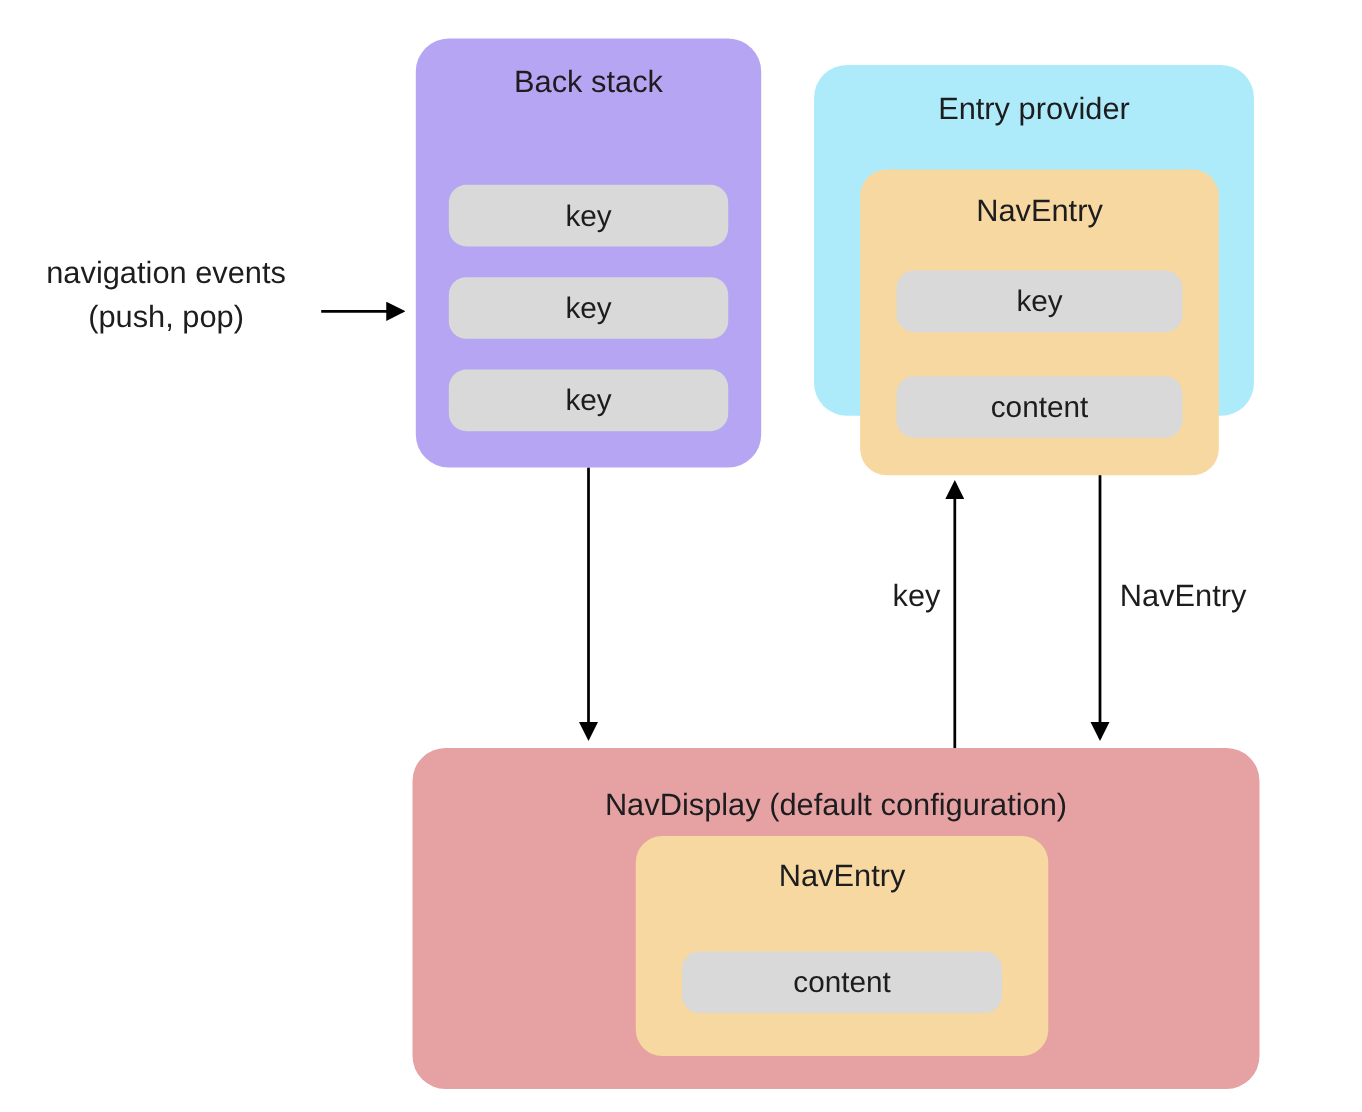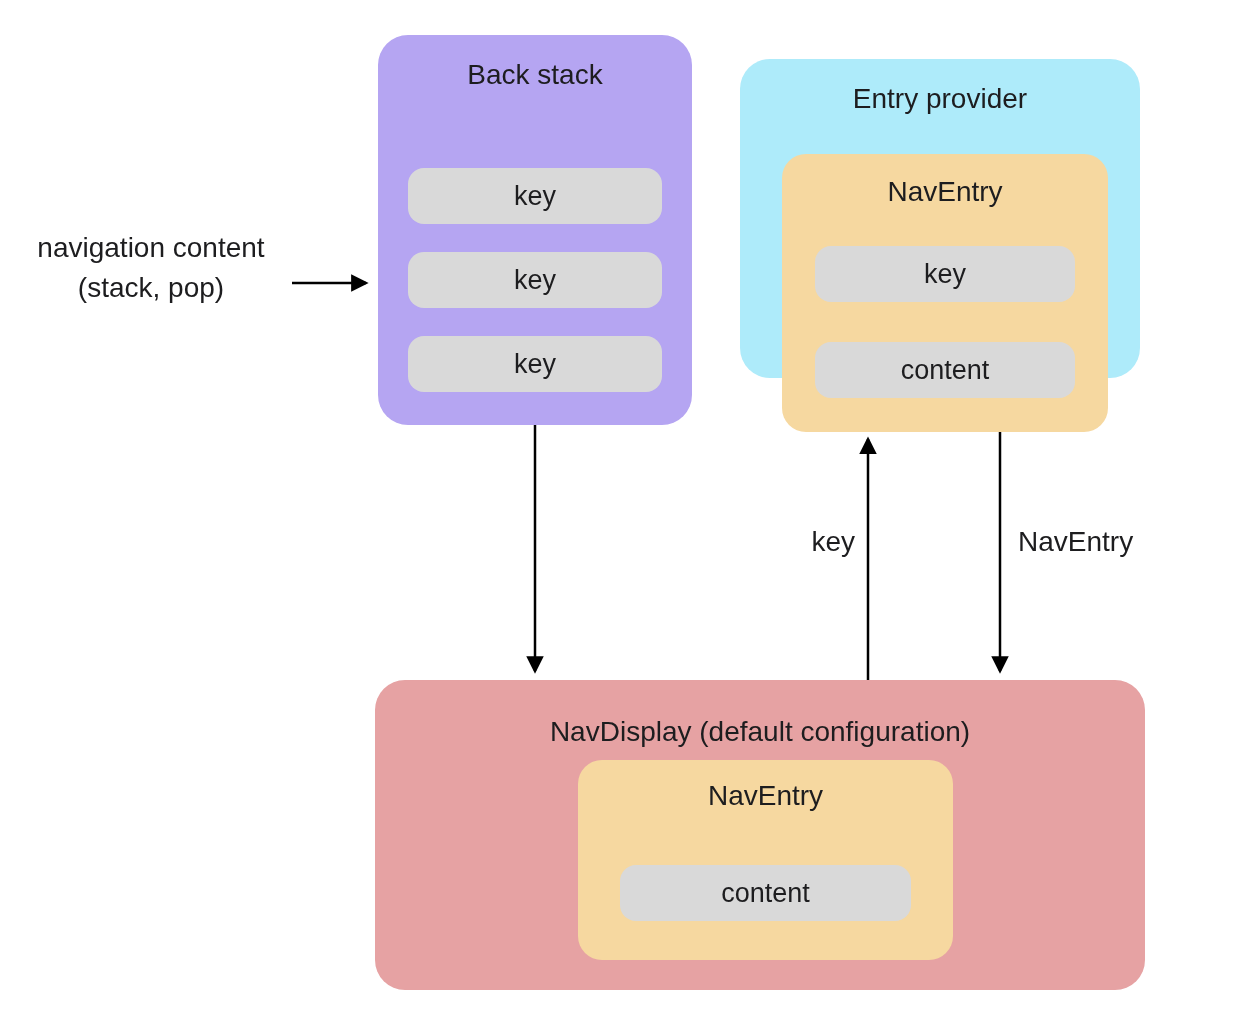--- a/index.html
+++ b/index.html
@@ -125,22 +125,22 @@
         <path d="M0,0 L10,5 L0,10 z" fill="#000000"></path>
       </marker>
     </defs>
     <line x1="292" y1="283" x2="366" y2="283" stroke="#000000" stroke-width="2.5" marker-end="url(#arrowhead)"></line>
     <line x1="535" y1="425" x2="535" y2="671" stroke="#000000" stroke-width="2.5" marker-end="url(#arrowhead)"></line>
     <line x1="868" y1="680" x2="868" y2="439" stroke="#000000" stroke-width="2.5" marker-end="url(#arrowhead)"></line>
     <line x1="1000" y1="430" x2="1000" y2="671" stroke="#000000" stroke-width="2.5" marker-end="url(#arrowhead)"></line>
   </svg>
 
   <div class="nav-events-label">
-    <div>navigation content</div>
-    <div>(stack, pop)</div>
+    <div>navigation events</div>
+    <div>(push, pop)</div>
   </div>
 
   <div class="box back-stack">
     <div class="box-title">Back stack</div>
     <div class="pill k1">key</div>
     <div class="pill k2">key</div>
     <div class="pill k3">key</div>
   </div>
 
   <div class="box entry-provider">

